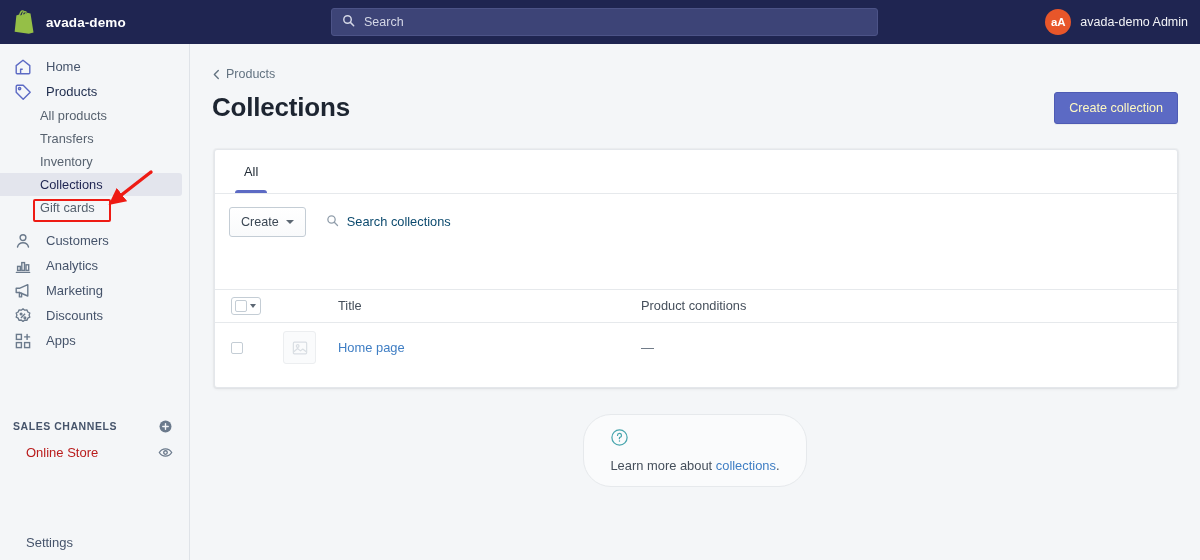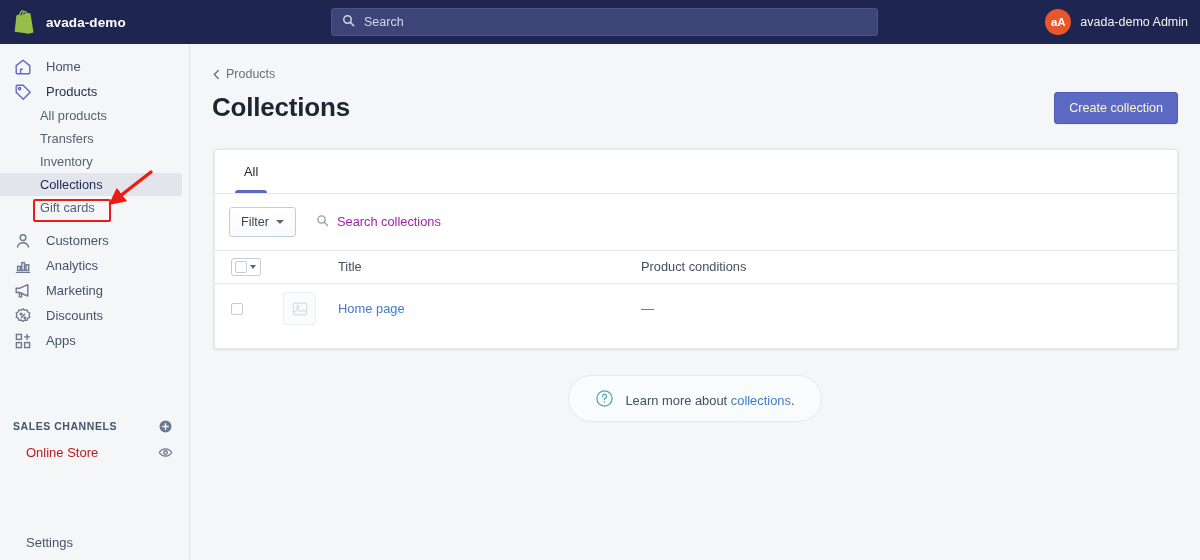--- a/index.html
+++ b/index.html
@@ -122,26 +122,27 @@
     border: 1px solid #c4cdd5; border-radius: 3px;
     font-size: 12.6px; color: #3b4754; cursor: pointer;
   }
   .caret { width: 0; height: 0; border-left: 4px solid transparent; border-right: 4px solid transparent; border-top: 4.5px solid #5c6773; }
   .searchfield {
     flex: 1; display: flex; align-items: center; gap: 8px;
     height: 30px; margin-left: 9px; padding: 0 10px;
     border: 1px solid transparent; border-radius: 3px;
   }
   .searchfield .mag2 { width: 13px; height: 13px; flex: none; }
-  .search-ph { color: #a21caf; font-size: 12.8px; }
+  .search-ph { color: #0c4a6e; font-size: 12.8px; }
 
   .thead {
     display: flex; align-items: center; height: 34px;
     border-top: 1px solid #e6e9ec; border-bottom: 1px solid #e6e9ec;
     padding: 0 16px;
+    margin-top: 39px;
   }
   .col-check { width: 52px; display: flex; align-items: center; }
   .col-thumb { width: 55px; }
   .col-title { flex: 1; font-size: 12.8px; color: #454f5b; }
   .col-cond { width: 520px; font-size: 12.8px; color: #454f5b; }
   .check-drop {
     display: inline-flex; align-items: center; gap: 3px;
     border: 1px solid #c4cdd5; border-radius: 3px;
     background: #fff; padding: 2px 4px 2px 3px; cursor: pointer;
   }
@@ -152,23 +153,23 @@
     width: 33px; height: 33px; border: 1px solid #eceef0; border-radius: 3px;
     background: #fafbfc; display: flex; align-items: center; justify-content: center;
   }
   .thumb svg { width: 18px; height: 18px; display: block; }
   .link { color: #3f7ec4; font-size: 12.9px; text-decoration: none; cursor: pointer; }
   .dash { color: #5f6b7a; font-size: 13px; }
   .card-pad-bottom { height: 14px; }
 
   .help-wrap { display: flex; justify-content: center; margin-top: 26px; }
   .help-pill {
-    display: flex; align-items: flex-end; gap: 11px;
+    display: flex; align-items: flex-start; gap: 11px;
     padding: 13px 26px; border: 1px solid #e6e9ec; border-radius: 28px;
-    background: #fafbfc; font-size: 12.9px; color: #454f5b;
+    background: #fafbfc; font-size: 12.9px; color: #454f5b; flex-direction: column;
   }
   .help-ico { width: 19px; height: 19px; display: block; flex: none; }
   .help-link { color: #3f7ec4; cursor: pointer; }
 
   
   .anno-box {
     position: absolute; left: 33px; top: 199px;
     width: 78px; height: 23px;
     border: 2.5px solid #ee1b14; border-radius: 2px;
     pointer-events: none;
@@ -366,21 +367,21 @@
     <div class="card">
 
       <div class="tabs">
         <div class="tab active">
           <span>All</span>
         </div>
       </div>
 
       <div class="filterbar">
         <div class="filter-btn">
-          <span>Filter</span>
+          <span>Create</span>
           <span class="caret"></span>
         </div>
         <div class="searchfield">
           <span>
             <svg class="mag2" viewBox="0 0 16 16" fill="none" stroke="#919eab" stroke-width="1.6">
               <circle cx="6.8" cy="6.8" r="4.5"></circle>
                 <line x1="10.2" y1="10.2" x2="14.2" y2="14.2" stroke-linecap="round"></line>
             </svg>
           </span>
           <span class="search-ph">Search collections</span>

